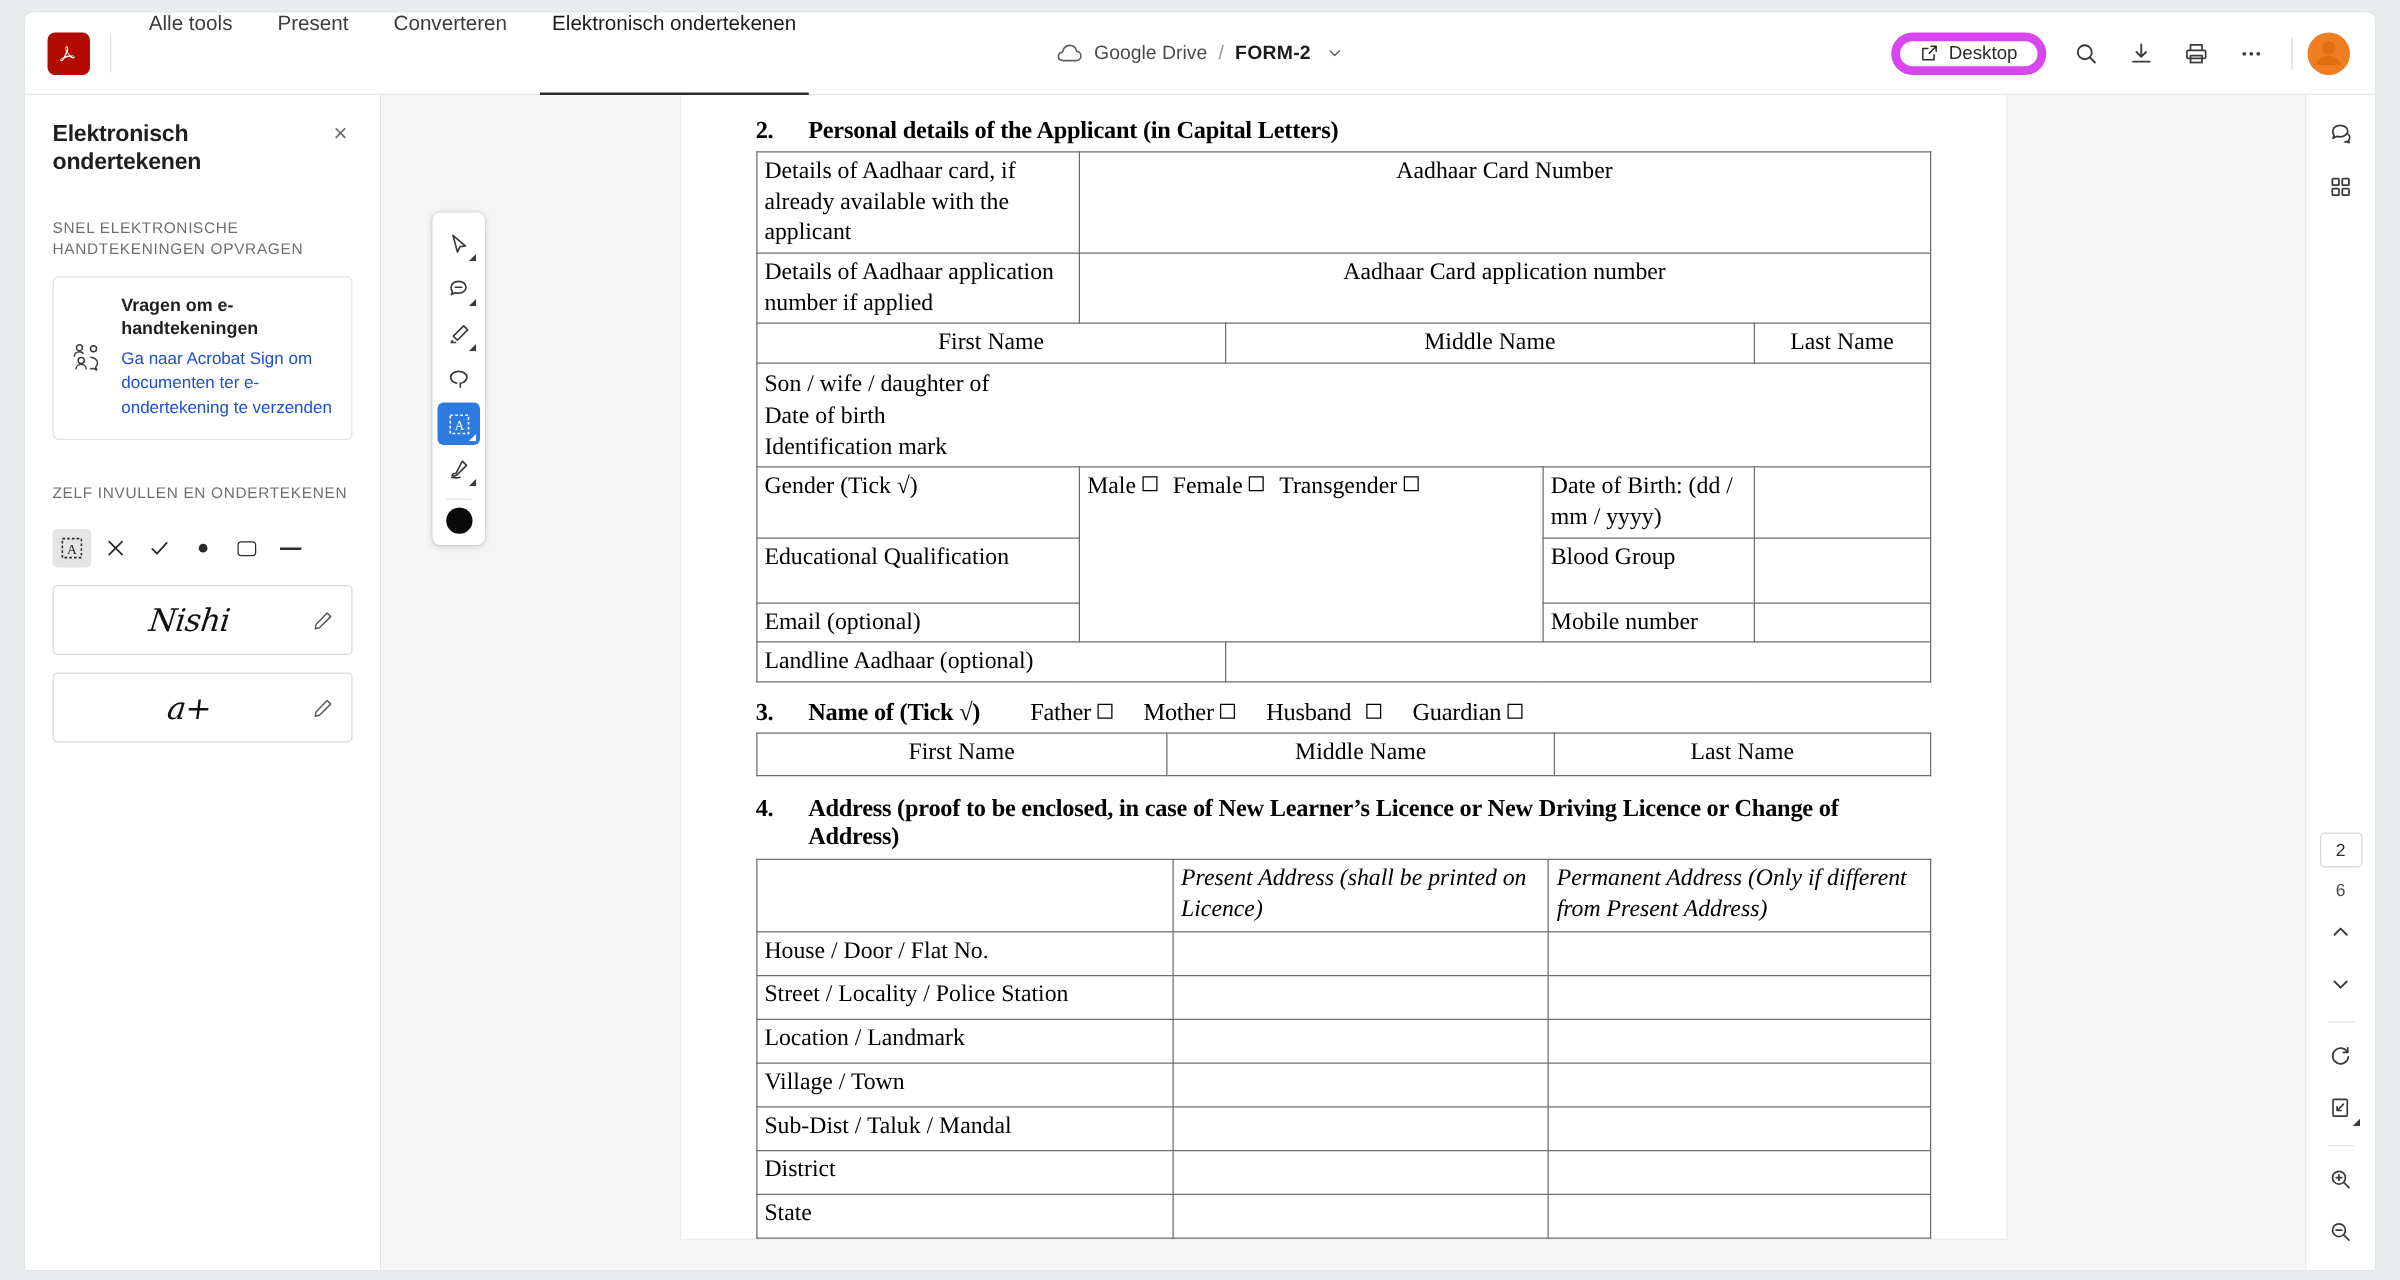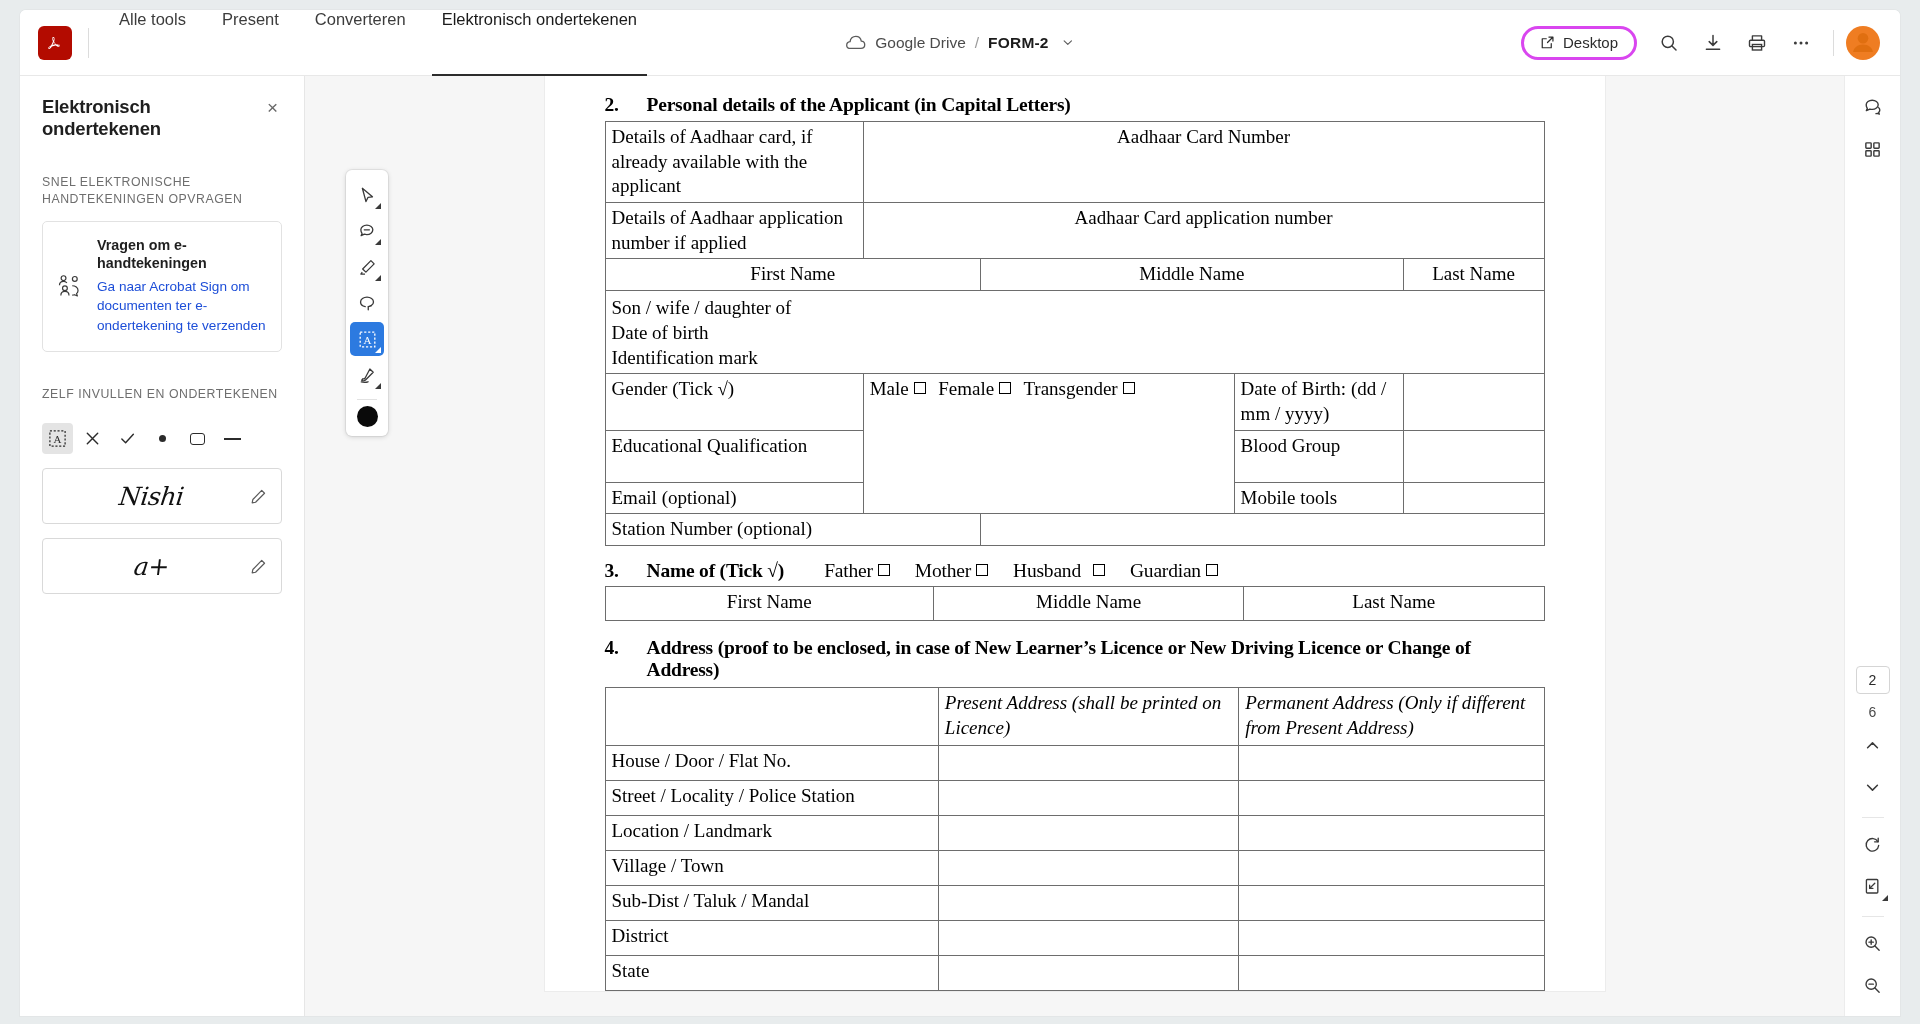--- a/index.html
+++ b/index.html
@@ -56,21 +56,21 @@
   .breadcrumb .slash { color: #9a9a9a; }
   .breadcrumb .fname { font-weight: bold; color: #1b1b1b; letter-spacing: .2px; }
   .breadcrumb .chev { margin-left: 4px; display:flex; }
 
   .topbar-right {
     margin-left: auto; display: flex; align-items: center; gap: 4px;
     padding-right: 20px;
   }
   .desktop-btn {
     display: flex; align-items: center; gap: 8px;
-    border: 3px solid #d946ef; border-radius: 17px;
+    border: 7px solid #d946ef; border-radius: 17px;
     height: 34px; padding: 0 16px; font-size: 15px; color: #2c2c2c;
     cursor: pointer; background: #fff; margin-right: 8px;
   }
   .icon-btn {
     width: 40px; height: 40px; border-radius: 4px;
     display: flex; align-items: center; justify-content: center;
     cursor: pointer; color: #3b3b3b;
   }
   .vsep { width: 1px; height: 26px; background: #dcdcdc; margin: 0 8px; }
   .avatar {
@@ -486,25 +486,25 @@
               <td>Date of Birth: (dd / mm / yyyy)</td>
               <td></td>
             </tr>
             <tr>
               <td style="height:52px">Educational Qualification</td>
               <td class="m">Blood Group</td>
               <td></td>
             </tr>
             <tr>
               <td class="m">Email (optional)</td>
-              <td class="m">Mobile tools</td>
-              <td></td>
-            </tr>
-            <tr>
-              <td colspan="2" class="m">Station Number (optional)</td>
+              <td class="m">Mobile number</td>
+              <td></td>
+            </tr>
+            <tr>
+              <td colspan="2" class="m">Landline Aadhaar (optional)</td>
               <td colspan="3"></td>
             </tr>
           </tbody>
             </table>
 
           <div class="tick-row">
             <span class="sec-num">3.</span>
             <span class="lbl">Name of (Tick √)</span>
             <span class="tick-opt"><span>Father</span><span class="chk"></span></span>
             <span class="tick-opt"><span>Mother</span><span class="chk"></span></span>

